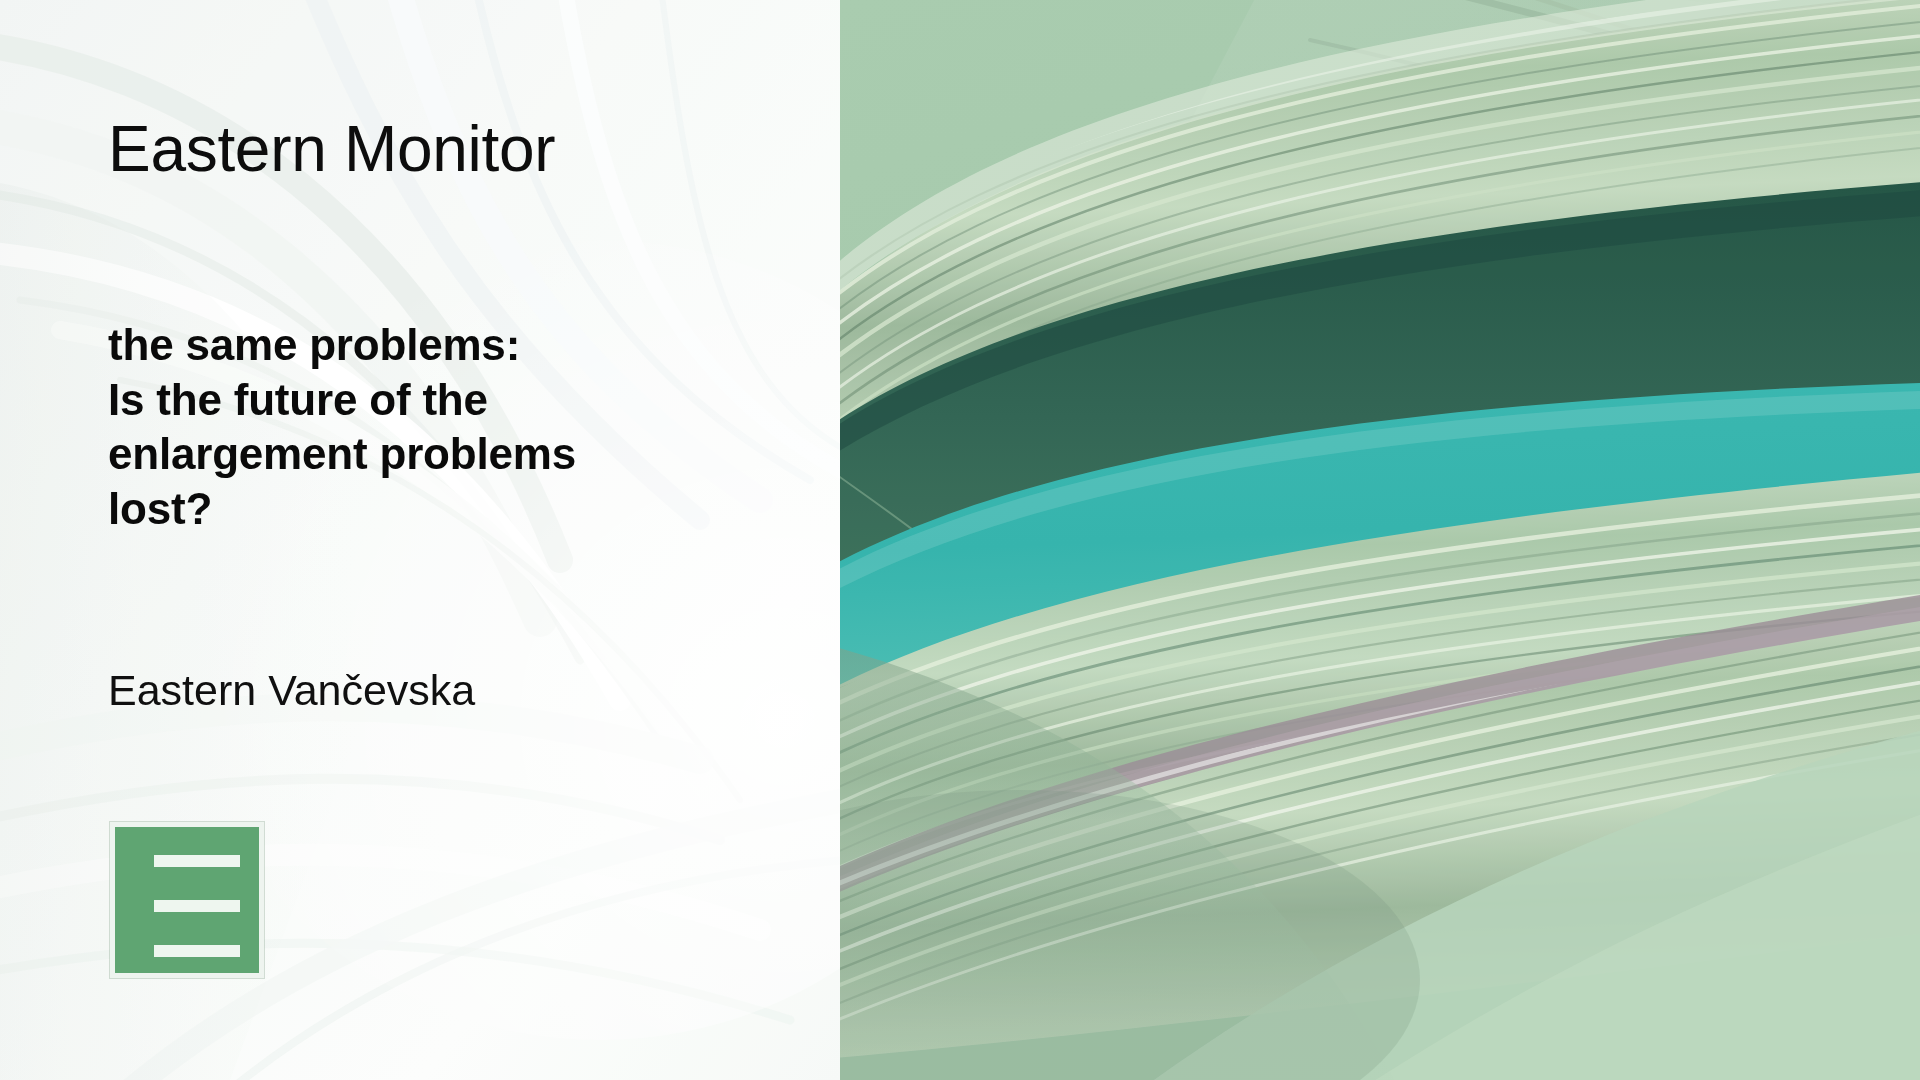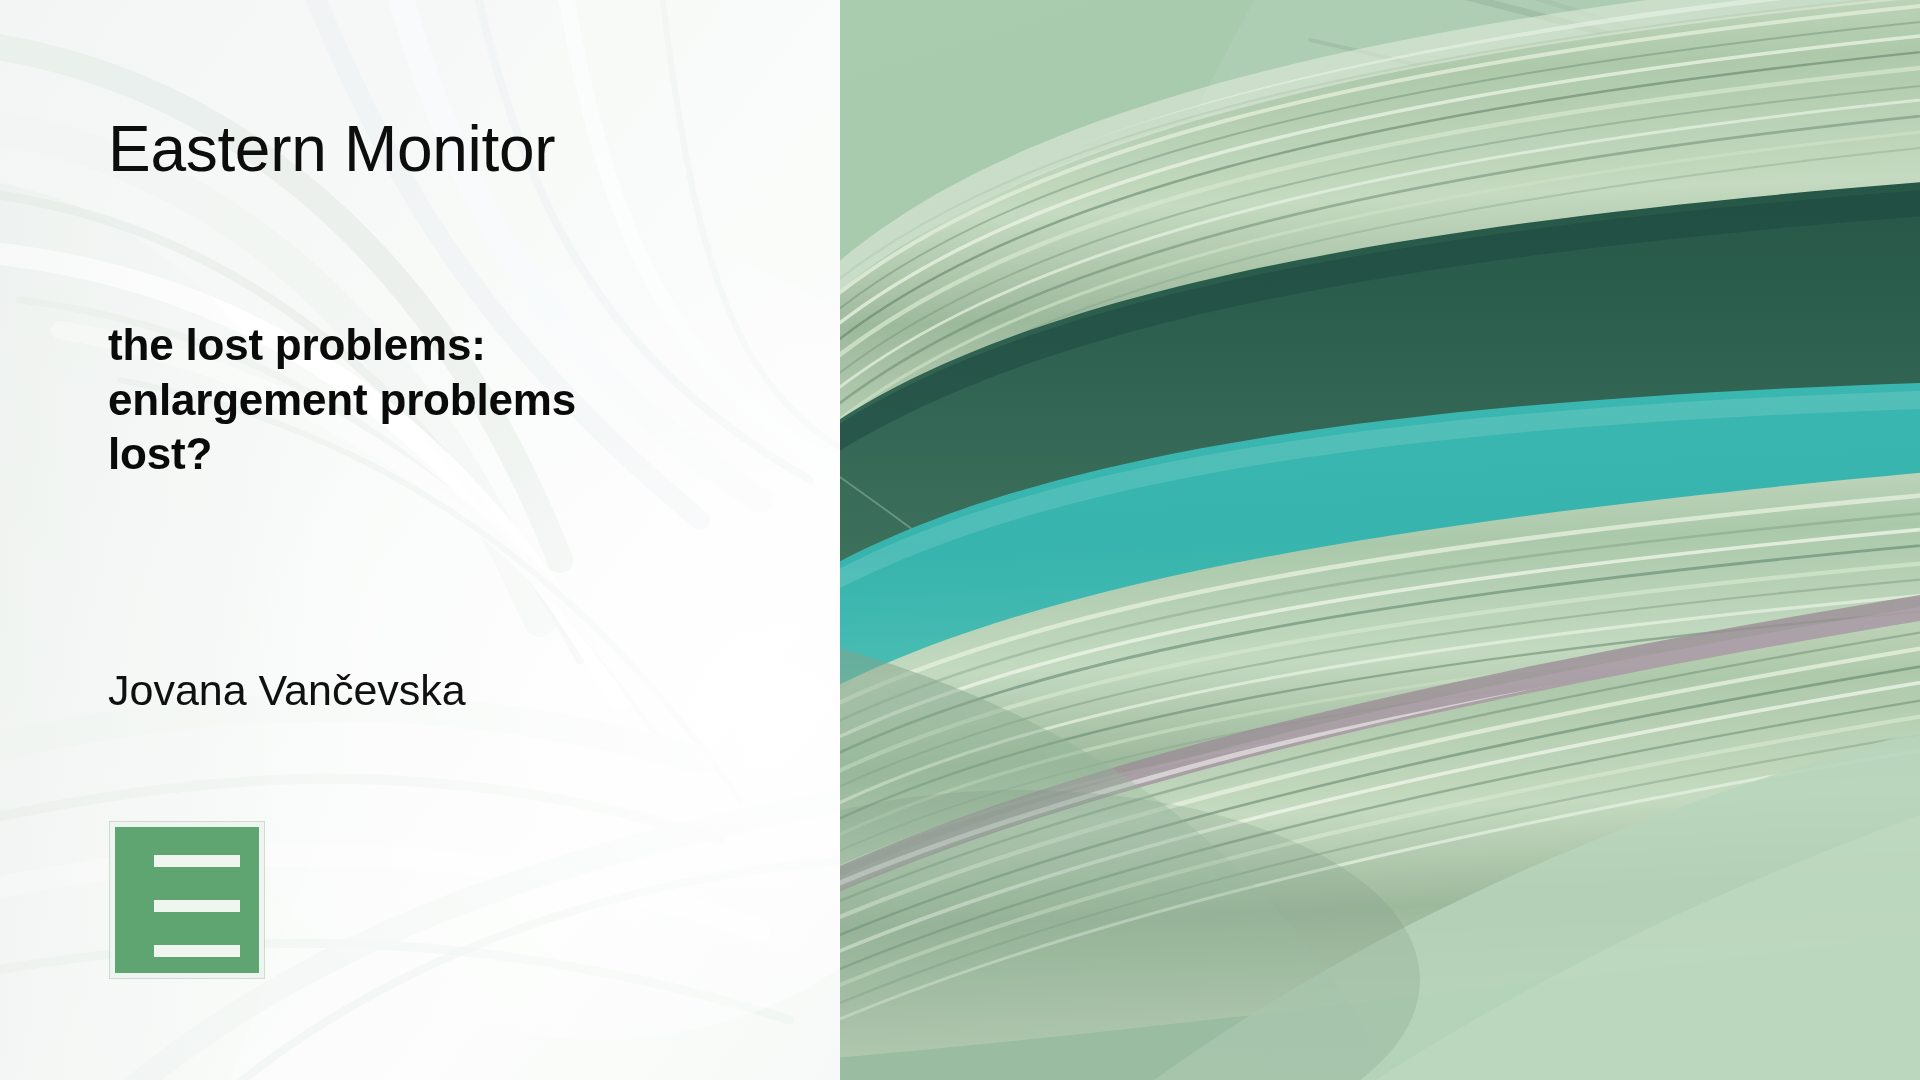--- a/index.html
+++ b/index.html
@@ -150,26 +150,27 @@
         <ellipse cx="600" cy="640" rx="420" ry="400" fill="url(#glow)"></ellipse>
         <rect x="0" y="0" width="840" height="1080" fill="#ffffff" opacity="0.22"></rect>
       </svg>
     </div>
 
     <div id="left-content">
 
       <div id="page-title">Eastern Monitor</div>
 
       <div id="article-title">
-        <span class="tline">the lost problems:</span>
+        <span class="tline">the same problems:</span>
+        <span class="tline">Is the future of the</span>
         <span class="tline">enlargement problems</span>
         <span class="tline">lost?</span>
       </div>
 
-      <div id="author-name">Jovana Vančevska</div>
+      <div id="author-name">Eastern Vančevska</div>
 
       <div id="logo-mark">
         <span class="bar b1"></span>
         <span class="bar b2"></span>
         <span class="bar b3"></span>
       </div>
 
     </div>
   </div>
 

